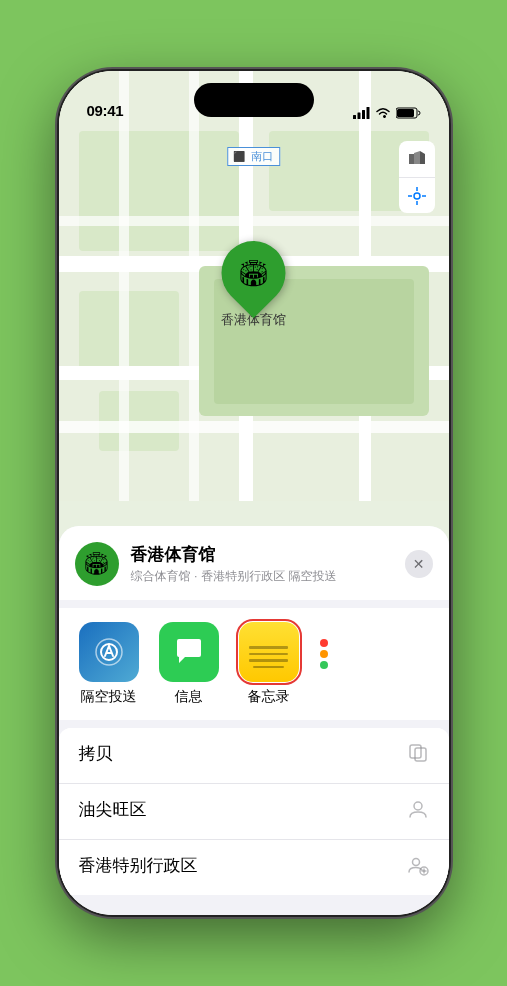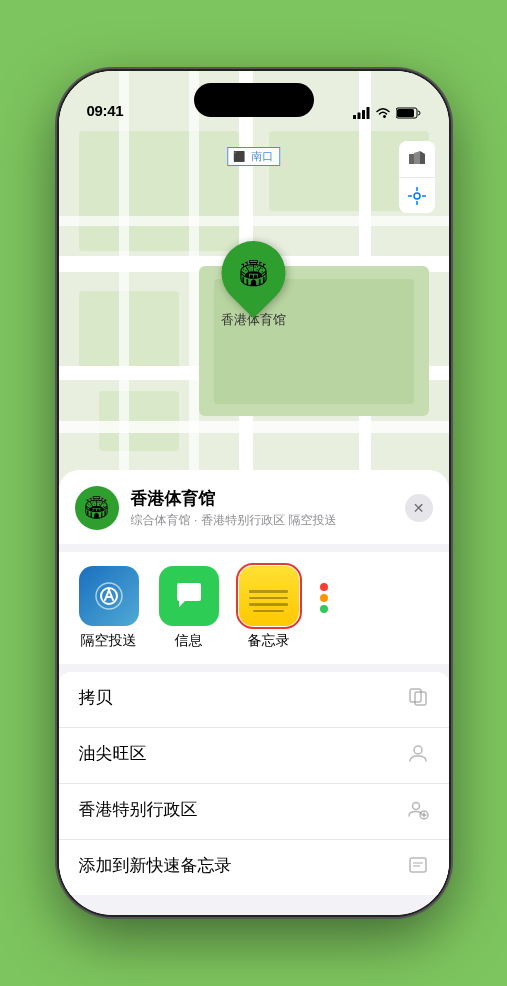--- a/index.html
+++ b/index.html
@@ -486,29 +486,19 @@
             <svg width="22" height="22" viewBox="0 0 22 22" fill="none">
               <circle cx="9" cy="8" r="3.5" stroke="#3c3c43" stroke-width="1.5" fill="none" opacity="0.6"></circle>
               <path d="M2 18 Q2 13.5 9 13.5 Q13 13.5 15 16" stroke="#3c3c43" stroke-width="1.5" fill="none" opacity="0.6" stroke-linecap="round"></path>
               <circle cx="17" cy="17" r="4" stroke="#3c3c43" stroke-width="1.5" fill="none" opacity="0.6"></circle>
               <line x1="17" y1="14.5" x2="17" y2="19.5" stroke="#3c3c43" stroke-width="1.5" opacity="0.6"></line>
               <line x1="14.5" y1="17" x2="19.5" y2="17" stroke="#3c3c43" stroke-width="1.5" opacity="0.6"></line>
             </svg>
           </span>
         </div>
 
-        <div class="action-item">
-          <span class="action-label">添加到新快速备忘录</span>
-          <span class="action-icon">
-            <svg width="22" height="22" viewBox="0 0 22 22" fill="none">
-              <rect x="3" y="4" width="16" height="14" rx="2" stroke="#3c3c43" stroke-width="1.5" fill="none" opacity="0.6"></rect>
-              <line x1="6" y1="9" x2="16" y2="9" stroke="#3c3c43" stroke-width="1.2" opacity="0.6"></line>
-              <line x1="6" y1="12" x2="13" y2="12" stroke="#3c3c43" stroke-width="1.2" opacity="0.6"></line>
-            </svg>
-          </span>
-        </div>
 
       </div>
     </div>
 
     <div class="home-indicator"></div>
   </div>
 </div>
 
 </body></html>

